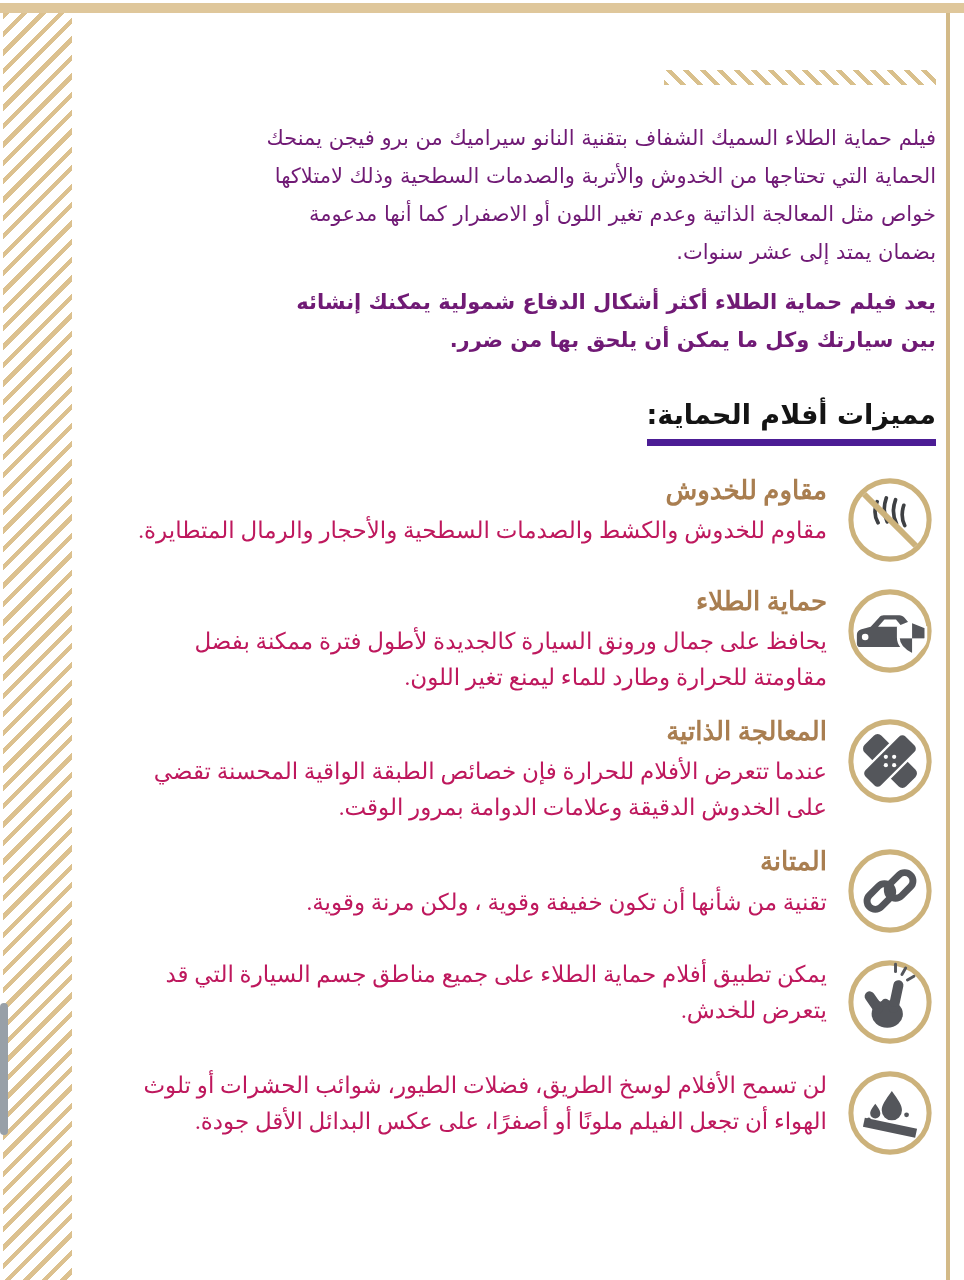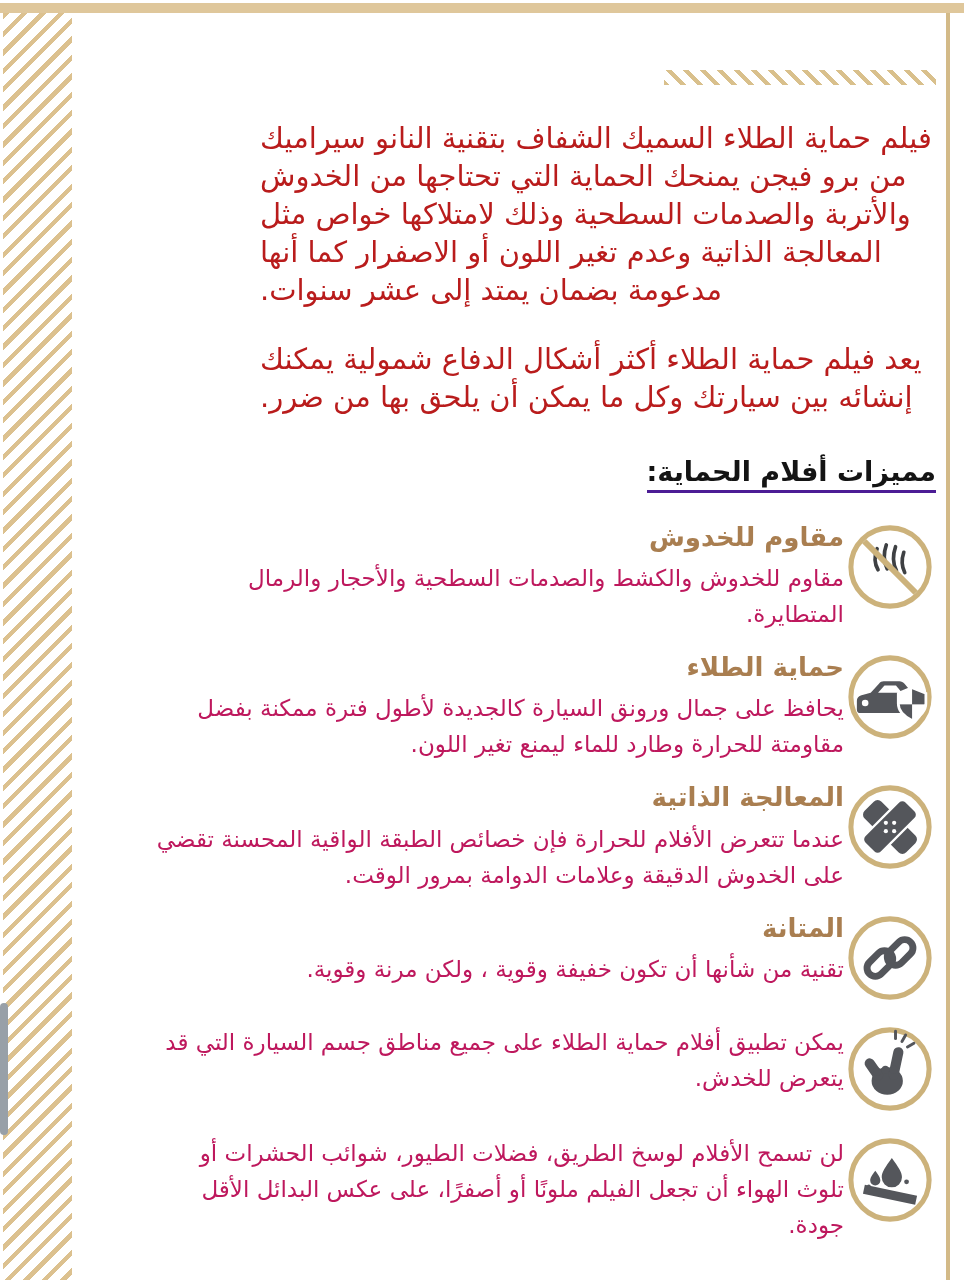--- a/index.html
+++ b/index.html
@@ -41,36 +41,37 @@
     letter-spacing:0; line-height:1.25;
   }
   .hatch {
     width:272px; height:15px; margin-top:10px;
     background:repeating-linear-gradient(45deg,
       #d9c08c 0px, #d9c08c 4px,
       transparent 4px, transparent 12px);
   }
   p.intro {
     width:676px; margin-top:34px;
-    font-size:29px; line-height:38px; color:#b91c1c;
-    text-align:left;
-  }
-  p.intro + p.intro { margin-top:31px; }
+    font-size:21px; line-height:38px; color:#701a75;
+    text-align:right;
+  }
+  p.intro + p.intro { margin-top:12px;font-weight:bold; }
   h2.features-heading {
     margin-top:40px; font-size:27px; font-weight:700; color:#141414;
   }
   h2.features-heading .hl {
-    display:inline-block; padding-bottom:3px;
-    border-bottom:3px solid #4c1d95;
+    display:inline-block; padding-bottom:9px;
+    border-bottom:7px solid #4c1d95;
   }
   
   .features { margin-top:28px; }
   .feature {
-    display:flex; align-items:flex-start; 
+    display:flex; align-items:flex-start; gap:17px;
     margin-bottom:19px;
+    font-family:Liberation Serif, serif;
   }
   .icon-wrap { width:92px; height:92px; flex:none; }
   .icon-wrap svg { width:100%; height:100%; display:block; }
   .ftext { padding-top:1px; max-width:690px; }
   .ftitle {
     font-size:26px; font-weight:700; color:#a97e50;
     margin-bottom:7px; line-height:1.2;
   }
   .fbody { font-size:23px; line-height:36px; color:#be185d; text-align:right; }
 </style>

